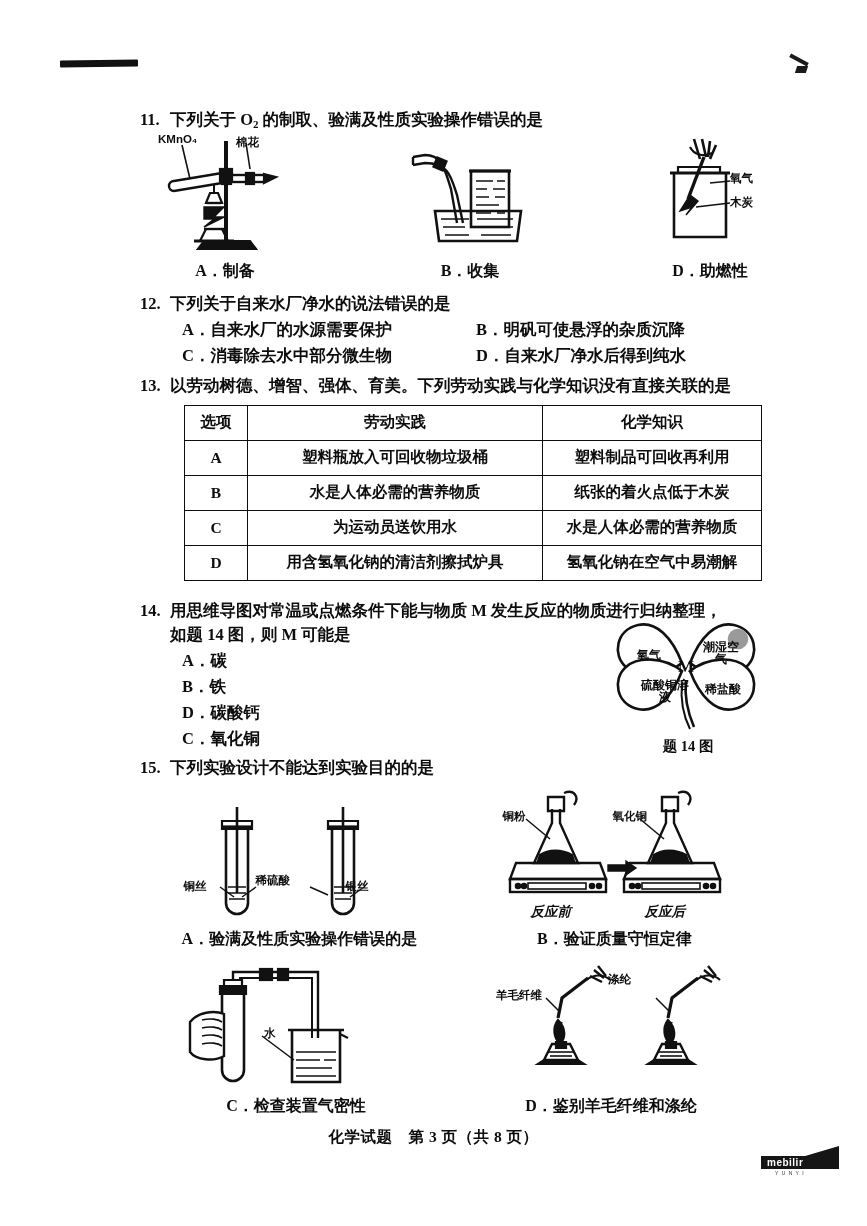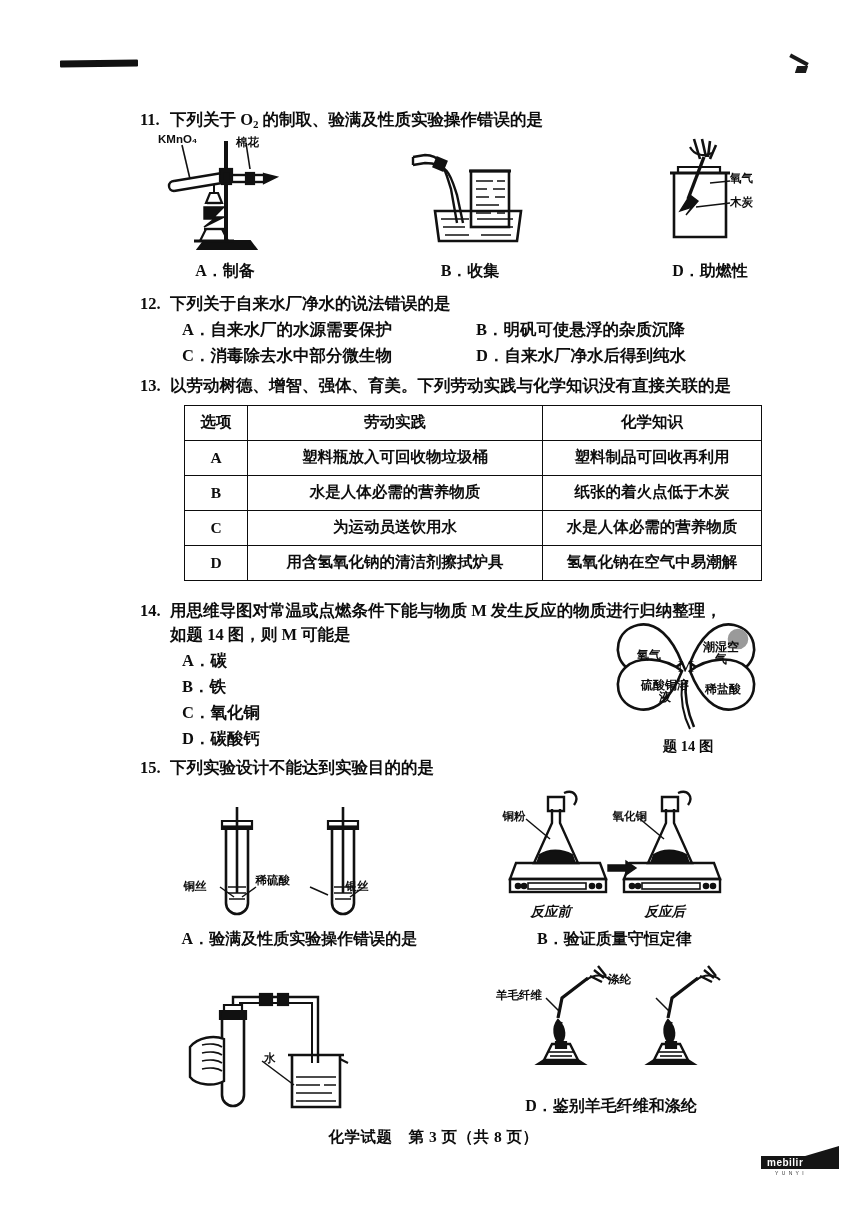--- a/index.html
+++ b/index.html
@@ -237,22 +237,22 @@
       <div class="q-head">
         <span class="q-num">14.</span>
         <span class="q-text">
           <span>用思维导图对常温或点燃条件下能与物质 M 发生反应的物质进行归纳整理，</span><br>
           <span>如题 14 图，则 M 可能是</span>
         </span>
       </div>
       <div class="opts-1col">
         <div><span class="opt-lbl">A．</span><span>碳</span></div>
         <div><span class="opt-lbl">B．</span><span>铁</span></div>
+        <div><span class="opt-lbl">D．</span><span>碳酸钙</span></div>
         <div><span class="opt-lbl">C．</span><span>氧化铜</span></div>
-        <div><span class="opt-lbl">D．</span><span>碳酸钙</span></div>
       </div>
 
       <div class="mindmap">
         <div style="position:relative;height:126px;">
           <svg width="176" height="126" viewBox="0 0 176 126">
             <g stroke="#111" fill="#fff" stroke-width="2.6">
 
               <path d="M84 50 C74 24 58 8 40 12 C18 17 14 42 28 54 C40 65 66 64 84 50 Z"></path>
 
               <path d="M92 50 C102 24 118 8 136 12 C158 17 162 42 148 54 C136 65 110 64 92 50 Z"></path>
@@ -384,20 +384,21 @@
 
                 <path d="M104 66 L104 118 L152 118 L152 66" stroke-width="2.6"></path>
                 <path d="M100 66 L156 66" stroke-width="2.6"></path>
                 <path d="M152 70 L160 74" stroke-width="2"></path>
 
                 <path d="M108 88 L148 88 M108 96 L132 96 M136 96 L148 96 M108 104 L144 104 M108 112 L148 112" stroke-width="1.5"></path>
 
                 <path d="M74 72 L106 96" stroke-width="1.5"></path>
               </g>
             </svg>
+            <div class="q15-cap">C．检查装置气密性</div>
           </div>
 
           <div class="q15-cell">
             <span class="lbl" style="left:-4px;top:24px;">羊毛纤维</span>
             <span class="lbl" style="left:108px;top:8px;">涤纶</span>
             <svg width="222" height="128" viewBox="0 0 222 128">
               <g stroke="#111" fill="none" stroke-width="2.2">
 
                 <path d="M94 6 L104 14 M98 2 L106 12 M90 12 L102 18" stroke-width="2.4"></path>
                 <path d="M86 16 C94 10 104 10 110 16" stroke-width="2.2"></path>

